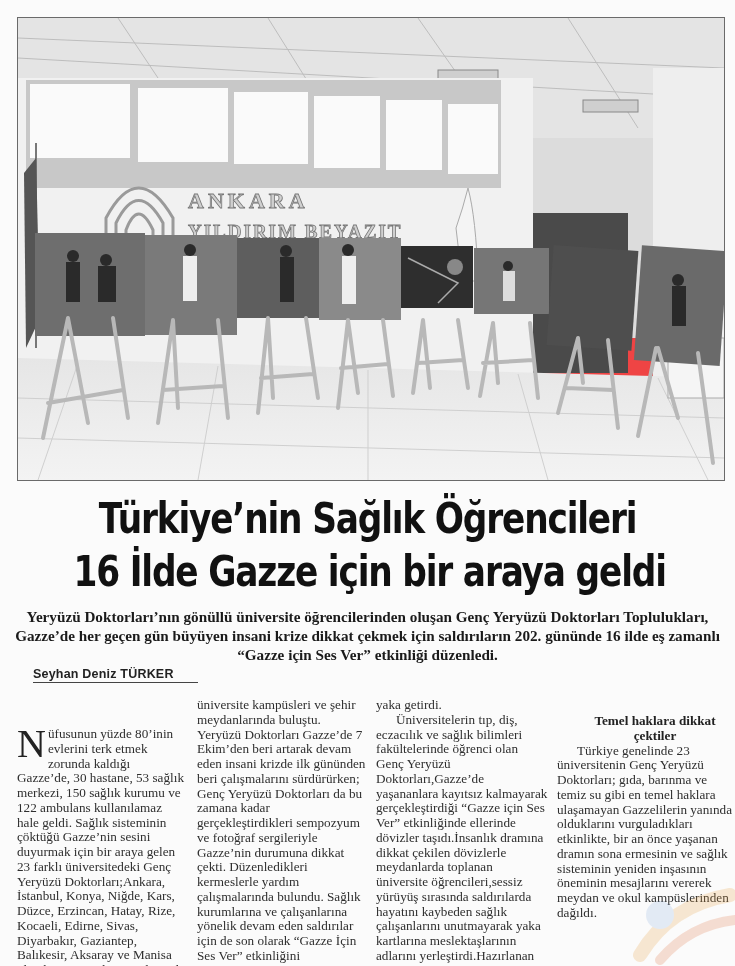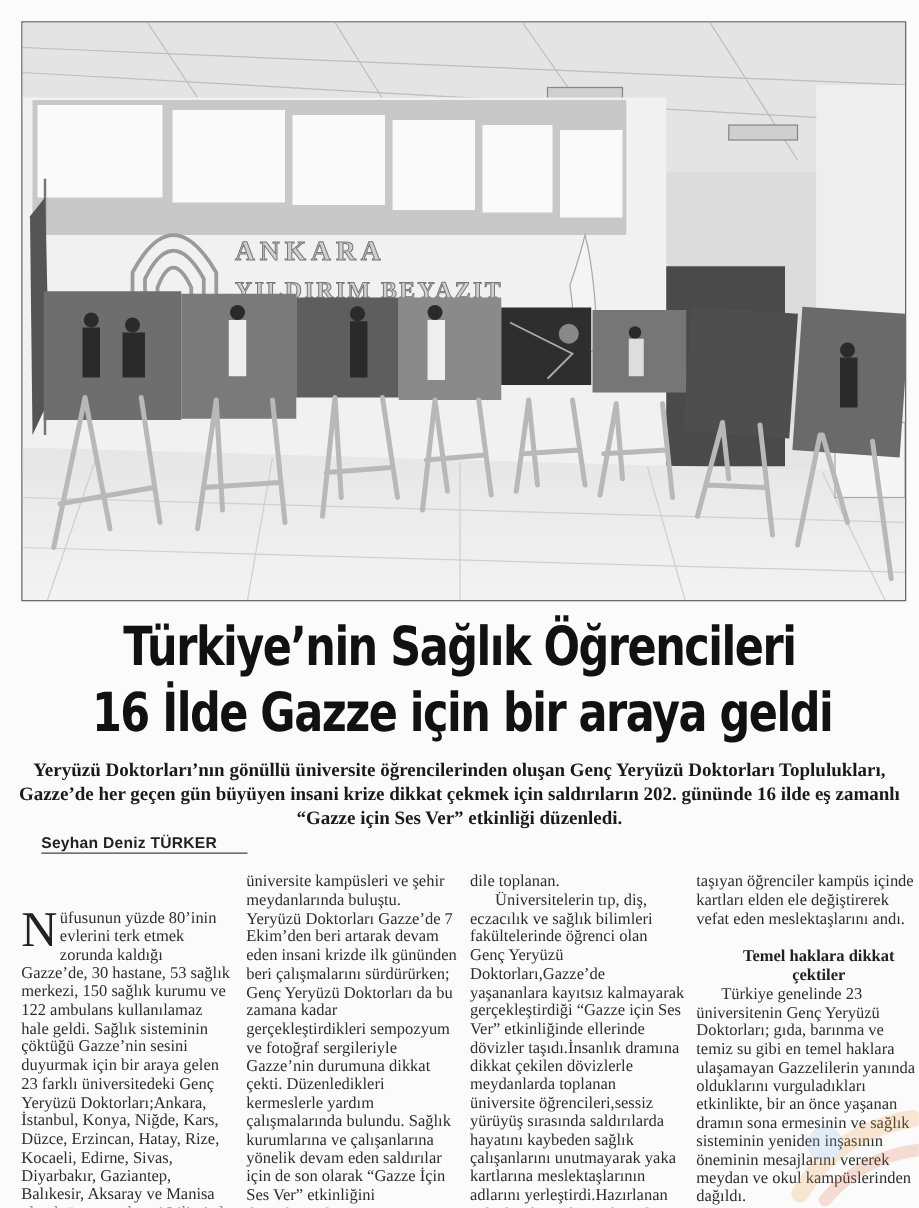--- a/index.html
+++ b/index.html
@@ -1,19 +1,19 @@
 <!DOCTYPE html>
 <html><head>
 <meta charset="utf-8">
 <style>
   html, body { margin:0; padding:0; }
   body { width:735px; height:966px; background:#fbfbfb; position:relative; overflow:hidden;
          font-family:"Liberation Serif", "DejaVu Serif", serif; color:#2a2a2a; }
   .photo { position:absolute; left:17px; top:17px; width:706px; height:462px; border:1px solid #6a6a6a;
-           background:#e5e5e5; overflow:hidden; }
+           background:#ef4444; overflow:hidden; }
   .photo svg { display:block; }
   .headline { position:absolute; left:0; top:492px; width:735px; text-align:center;
               font-family:"DejaVu Sans", "Liberation Sans", sans-serif; font-weight:bold; color:#111;
               font-size:43px; line-height:53px; letter-spacing:-1.5px; transform:scaleX(0.80); transform-origin:center top; }
   .headline div { white-space:nowrap; }
   .deck { position:absolute; left:10px; top:607px; width:715px; text-align:center; font-weight:bold;
           font-size:15.2px; line-height:19px; color:#1a1a1a; }
   .byline { position:absolute; left:33px; top:667px; width:165px; font-family:"Liberation Sans", sans-serif;
             font-weight:bold; font-size:12.5px; color:#222; border-bottom:1.5px solid #444; padding-bottom:1px; letter-spacing:0.2px; }
   .col { position:absolute; font-size:13.2px; line-height:14.75px; color:#2e2e2e;margin-top:30px; }
@@ -151,26 +151,25 @@
 
 <div class="col col1">
   <p><span class="dropcap">N</span><span>üfusunun yüzde 80’inin evlerini terk etmek zorunda kaldığı Gazze’de, 30 hastane, 53 sağlık merkezi, 150 sağlık kurumu ve 122 ambulans kullanılamaz hale geldi. Sağlık sisteminin çöktüğü Gazze’nin sesini duyurmak için bir araya gelen 23 farklı üniversitedeki Genç Yeryüzü Doktorları;Ankara, İstanbul, Konya, Niğde, Kars, Düzce, Erzincan, Hatay, Rize, Kocaeli, Edirne, Sivas, Diyarbakır, Gaziantep, Balıkesir, Aksaray ve Manisa olmak üzere toplam 16 ilimizde</span></p>
 </div>
 
 <div class="col col2">
   <p>üniversite kampüsleri ve şehir meydanlarında buluştu. Yeryüzü Doktorları Gazze’de 7 Ekim’den beri artarak devam eden insani krizde ilk gününden beri çalışmalarını sürdürürken; Genç Yeryüzü Doktorları da bu zamana kadar gerçekleştirdikleri sempozyum ve fotoğraf sergileriyle Gazze’nin durumuna dikkat çekti. Düzenledikleri kermeslerle yardım çalışmalarında bulundu. Sağlık kurumlarına ve çalışanlarına yönelik devam eden saldırılar için de son olarak “Gazze İçin Ses Ver” etkinliğini düzenleyerek sessiz duruşlarıyla tepkilerini</p>
 </div>
 
 <div class="col col3">
-  <p>dile toplanan.</p>
+  <p>yaka getirdi.</p>
   <p class="indent">Üniversitelerin tıp, diş, eczacılık ve sağlık bilimleri fakültelerinde öğrenci olan Genç Yeryüzü Doktorları,Gazze’de yaşananlara kayıtsız kalmayarak gerçekleştirdiği “Gazze için Ses Ver” etkinliğinde ellerinde dövizler taşıdı.İnsanlık dramına dikkat çekilen dövizlerle meydanlarda toplanan üniversite öğrencileri,sessiz yürüyüş sırasında saldırılarda hayatını kaybeden sağlık çalışanlarını unutmayarak yaka kartlarına meslektaşlarının adlarını yerleştirdi.Hazırlanan yaka kartlarını boyunlarında</p>
 </div>
 
 <div class="col col4">
-  <p>taşıyan öğrenciler kampüs içinde kartları elden ele değiştirerek vefat eden meslektaşlarını andı.</p>
   <p class="subhead">Temel haklara dikkat çektiler</p>
   <p class="indent">Türkiye genelinde 23 üniversitenin Genç Yeryüzü Doktorları; gıda, barınma ve temiz su gibi en temel haklara ulaşamayan Gazzelilerin yanında olduklarını vurguladıkları etkinlikte, bir an önce yaşanan dramın sona ermesinin ve sağlık sisteminin yeniden inşasının öneminin mesajlarını vererek meydan ve okul kampüslerinden dağıldı.</p>
 </div>
 
 <svg class="watermark" viewBox="0 0 110 80">
   <path d="M10,70 Q40,20 100,10" stroke="#e8a040" stroke-width="14" fill="none" stroke-linecap="round"></path>
   <path d="M30,75 Q60,40 105,35" stroke="#e07040" stroke-width="10" fill="none" stroke-linecap="round"></path>
   <circle cx="30" cy="30" r="14" fill="#8fb0e0"></circle>
 </svg>
 

